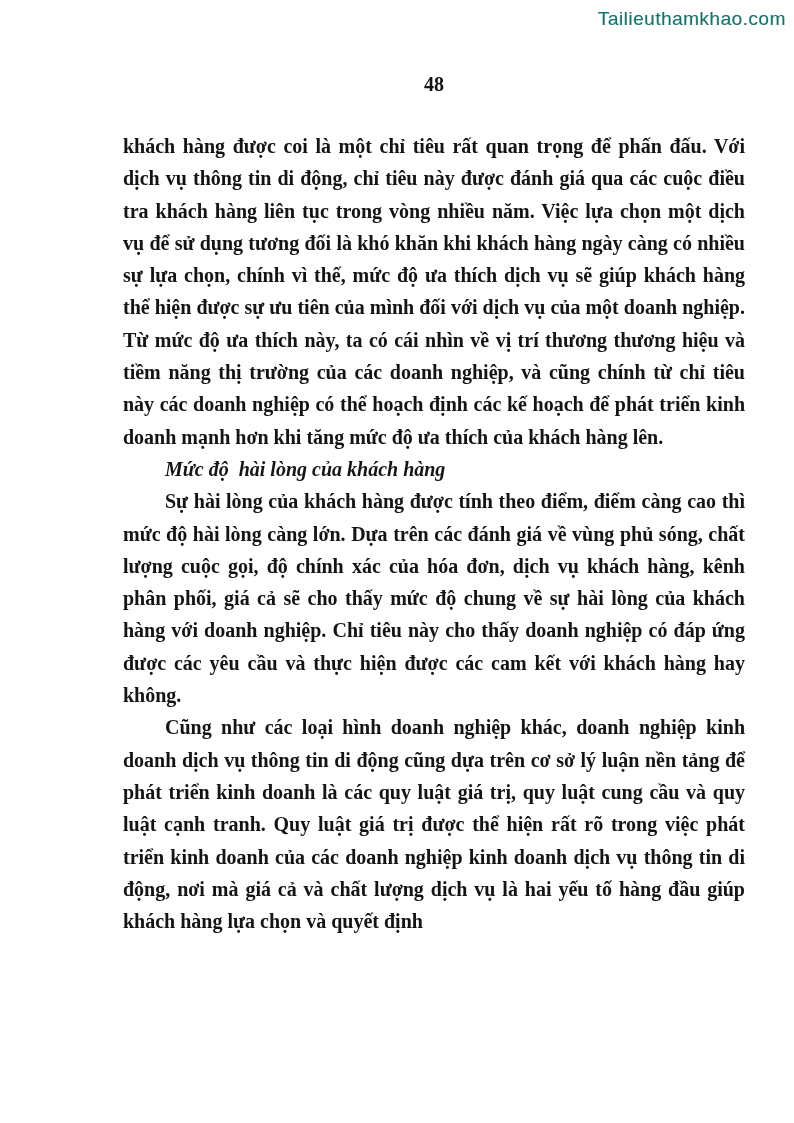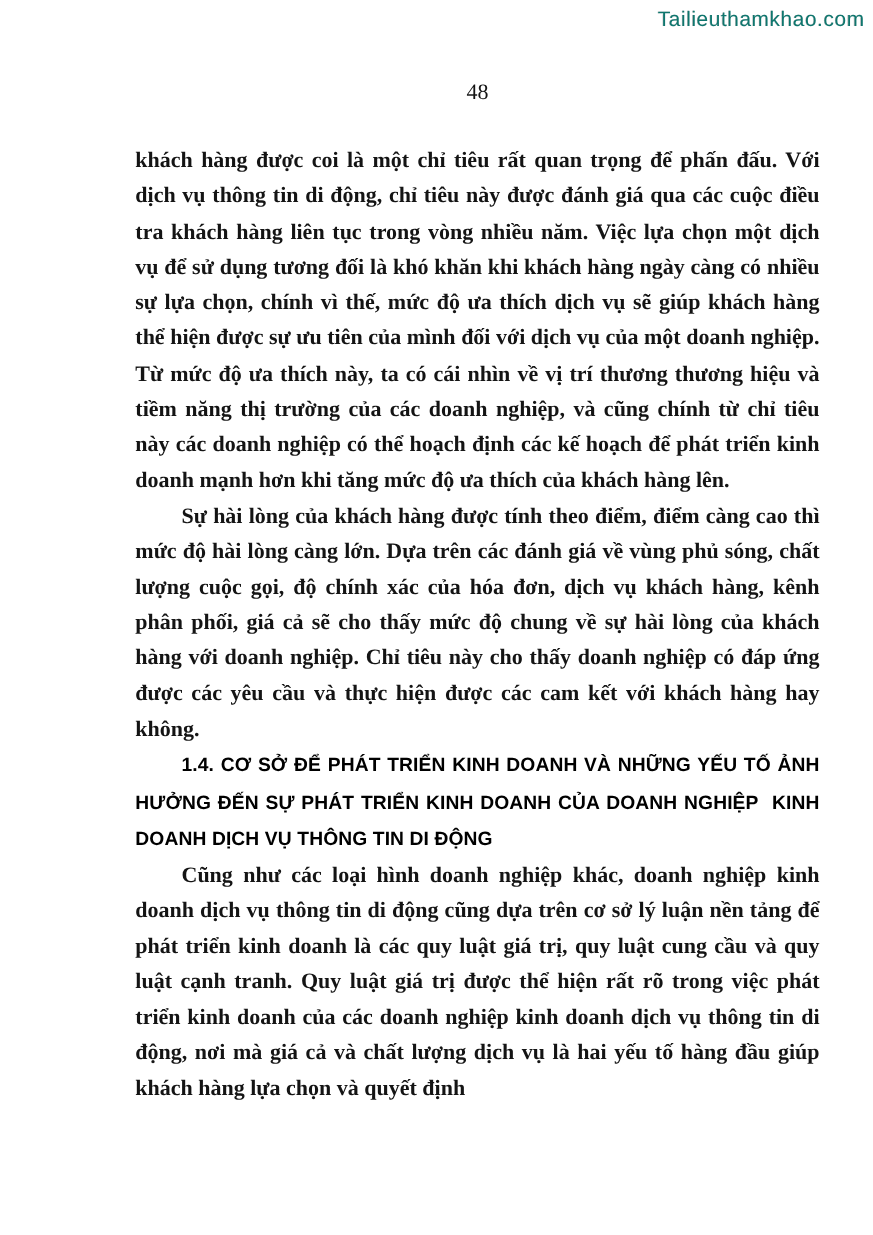--- a/index.html
+++ b/index.html
@@ -28,20 +28,21 @@
     text-shadow: 0.5px 0.5px 0 #ffffff, -0.5px -0.5px 0 #b9b9b9;
     letter-spacing: 0.5px;
   }
   .page-number {
     position: absolute;
     top: 73px;
     left: 123px;
     width: 622px;
     text-align: center;
     font-size: 20px;
+    font-weight: bold;
   }
   .content {
     position: absolute;
     top: 130px;
     left: 123px;
     width: 622px;
     font-size: 20px;
     line-height: 32.3px;
     text-align: justify;
   }
@@ -77,22 +78,22 @@
 <div class="page">
 
   <div class="watermark">Tailieuthamkhao.com</div>
 
   <div class="page-number">48</div>
 
   <div class="content">
 
     <p class="para-cont">khách hàng được coi là một chỉ tiêu rất quan trọng để phấn đấu. Với dịch vụ thông tin di động, chỉ tiêu này được đánh giá qua các cuộc điều tra khách hàng liên tục trong vòng nhiều năm. Việc lựa chọn một dịch vụ để sử dụng tương đối là khó khăn khi khách hàng ngày càng có nhiều sự lựa chọn, chính vì thế, mức độ ưa thích dịch vụ sẽ giúp khách hàng thể hiện được sự ưu tiên của mình đối với dịch vụ của một doanh nghiệp. Từ mức độ ưa thích này, ta có cái nhìn về vị trí thương thương hiệu và tiềm năng thị trường của các doanh nghiệp, và cũng chính từ chỉ tiêu này các doanh nghiệp có thể hoạch định các kế hoạch để phát triển kinh doanh mạnh hơn khi tăng mức độ ưa thích của khách hàng lên.</p>
 
+    <p class="subheading-bi">Mức độ&nbsp; hài lòng của khách hàng</p>
 
     <p class="para-ind">Sự hài lòng của khách hàng được tính theo điểm, điểm càng cao thì mức độ hài lòng càng lớn. Dựa trên các đánh giá về vùng phủ sóng, chất lượng cuộc gọi, độ chính xác của hóa đơn, dịch vụ khách hàng, kênh phân phối, giá cả sẽ cho thấy mức độ chung về sự hài lòng của khách hàng với doanh nghiệp. Chỉ tiêu này cho thấy doanh nghiệp có đáp ứng được các yêu cầu và thực hiện được các cam kết với khách hàng hay không.</p>
 
-    <p class="heading-sans">1.4. CƠ SỞ ĐỂ PHÁT TRIỂN KINH DOANH VÀ NHỮNG YẾU TỐ ẢNH HƯỞNG ĐẾN SỰ PHÁT TRIỂN KINH DOANH CỦA DOANH NGHIỆP&nbsp; KINH DOANH DỊCH VỤ THÔNG TIN DI ĐỘNG</p>
 
 
     <p class="para-ind">Cũng như các loại hình doanh nghiệp khác, doanh nghiệp kinh doanh dịch vụ thông tin di động cũng dựa trên cơ sở lý luận nền tảng để phát triển kinh doanh là các quy luật giá trị, quy luật cung cầu và quy luật cạnh tranh. Quy luật giá trị được thể hiện rất rõ trong việc phát triển kinh doanh của các doanh nghiệp kinh doanh dịch vụ thông tin di động, nơi mà giá cả và chất lượng dịch vụ là hai yếu tố hàng đầu giúp khách hàng lựa chọn và quyết định</p>
 
   </div>
 </div>
 
 </body></html>

